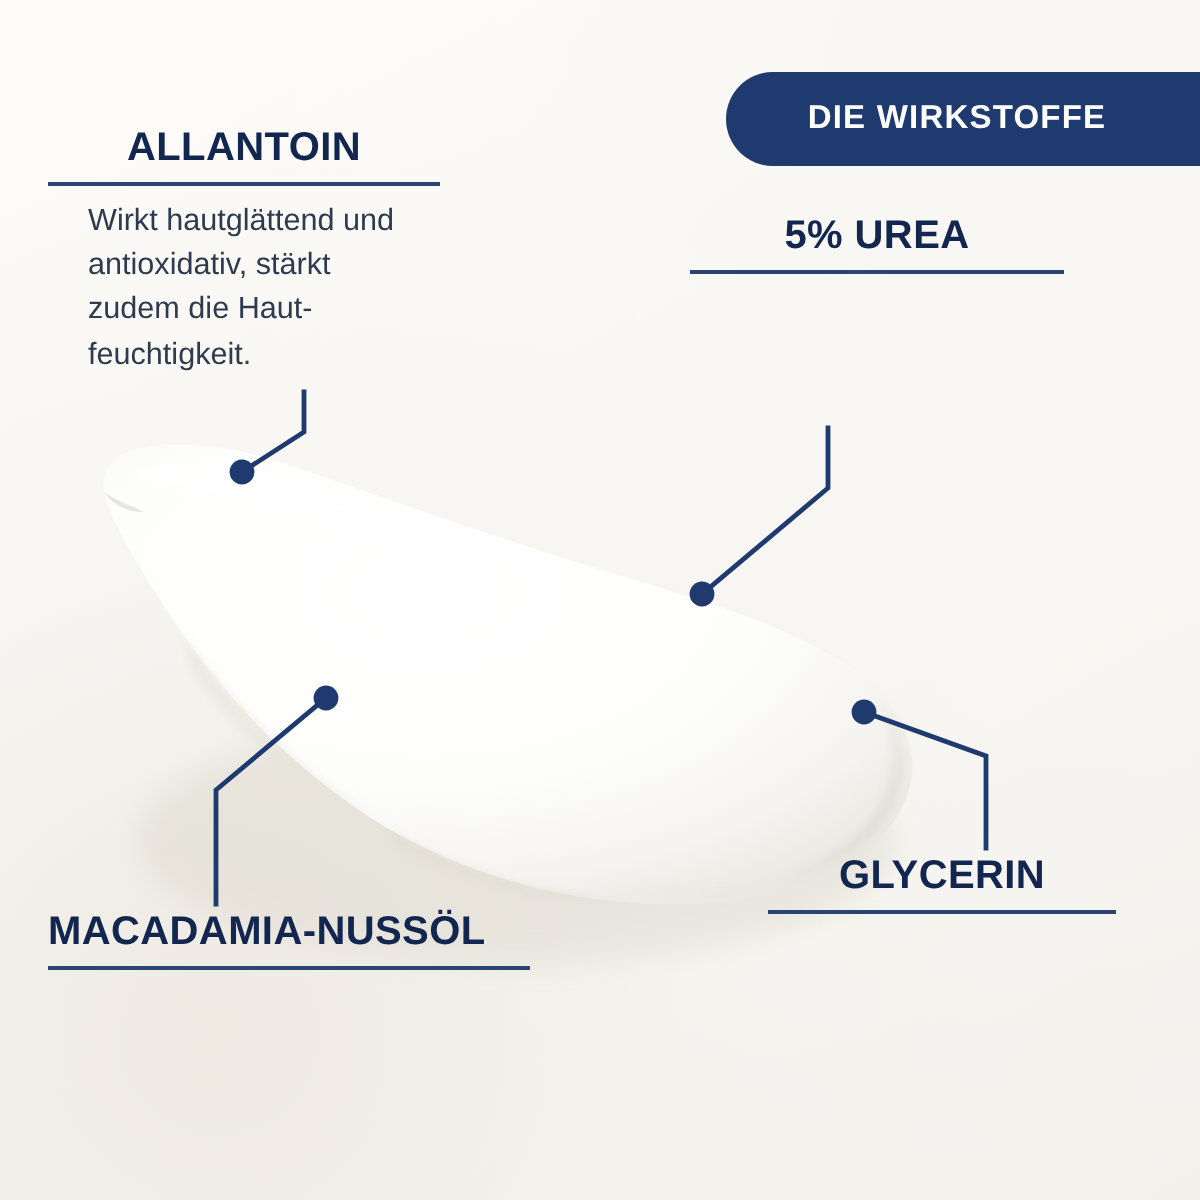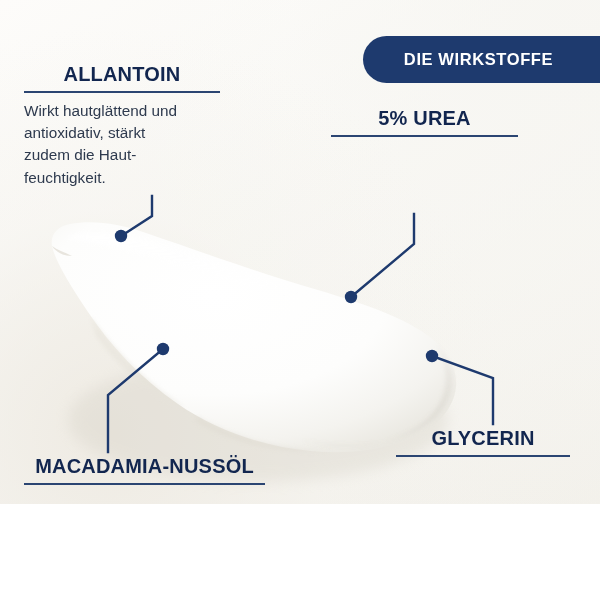--- a/index.html
+++ b/index.html
@@ -9,21 +9,21 @@
   body {
     width: 600px;
     height: 600px;
     overflow: hidden;
     font-family: "Liberation Sans", sans-serif;
     background: #ffffff;
   }
   #stage {
     position: relative;
     width: 600px;
-    height: 504px;
+    height: 600px;
     overflow: hidden;
     background:
       radial-gradient(circle at 18% 86%, rgba(238,234,226,0.95) 0%, rgba(245,243,238,0.35) 34%, rgba(252,251,249,0) 62%),
       radial-gradient(circle at 96% 12%, rgba(247,246,242,0.9) 0%, rgba(252,252,250,0.2) 40%, rgba(255,255,255,0) 70%),
       linear-gradient(150deg, #fdfcfa 0%, #f7f6f2 45%, #f2f0ea 100%);
   }
 
   
   #blob-layer {
     position: absolute;
@@ -72,39 +72,40 @@
     height: 2px;
     background: #2b4572;
     margin-top: 5px;
     margin-bottom: 7px;
   }
   .callout-body {
     color: #2e3a4e;
     font-size: 15.3px;
     line-height: 1.46;
     white-space: pre-line;
+    margin-left: 20px;
   }
 
   #callout-allantoin {
     left: 24px;  top: 64px;  width: 196px;
   }
   #callout-allantoin .callout-title { text-align: center; }
 
   #callout-urea {
-    left: 331px; top: 108px; width: 187px;
+    left: 345px; top: 108px; width: 187px;
   }
   #callout-urea .callout-title { text-align: center; }
 
   #callout-macadamia {
     left: 24px;  top: 456px; width: 241px;
   }
-  #callout-macadamia .callout-title { text-align: center; }
+  #callout-macadamia .callout-title { text-align: left; }
 
   #callout-glycerin {
-    left: 396px; top: 428px; width: 174px;
+    left: 384px; top: 428px; width: 174px;
   }
   #callout-glycerin .callout-title { text-align: center; }
 
   
   #connector-layer {
     position: absolute;
     inset: 0;
     width: 600px;
     height: 600px;
     pointer-events: none;

